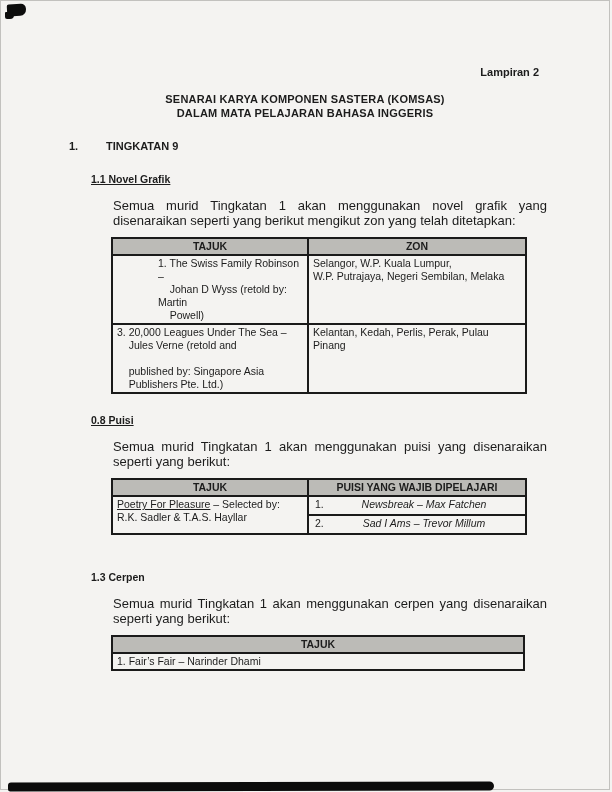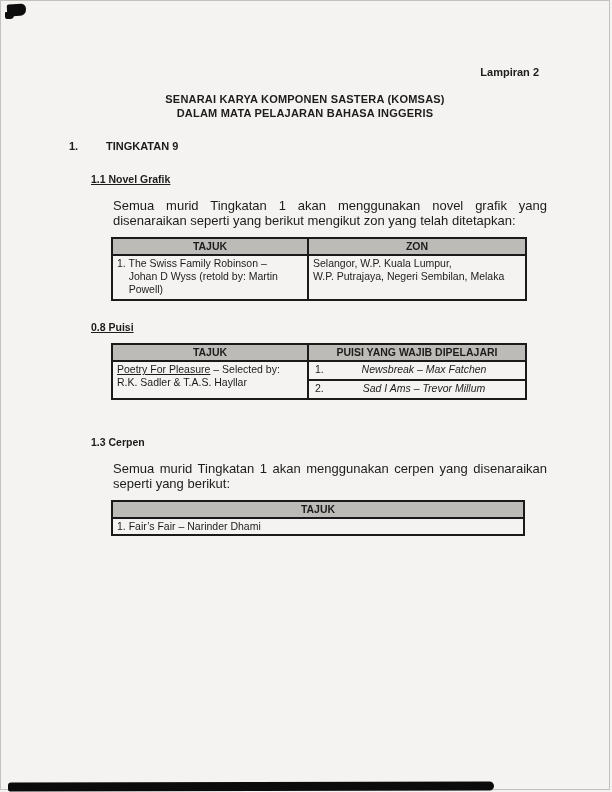--- a/index.html
+++ b/index.html
@@ -77,21 +77,21 @@
     text-align:center;
     height:13px;
   }
   .pre{white-space:pre-wrap;}
   .col-tajuk{width:196px;}
   .col-zon{width:218px;}
   .u{text-decoration:underline;}
   .puisi-item{display:flex;}
   .puisi-num{width:30px;padding-left:2px;flex:none;}
   .puisi-title{flex:1;text-align:center;font-style:italic;padding-right:18px;}
-  .minh-r1{min-height:41px;}
+  .minh-r1{min-height:41px;margin-left:41px;}
   .minh-r2{min-height:26px;}
   .minh-r3{min-height:63px;}
   .minh-p{min-height:15px;}
   
   .corner-blob{
     position:absolute;left:6px;top:3px;width:19px;height:12px;
     background:#0d0d0d;border-radius:2px 5px 6px 2px;
     transform:rotate(-3deg);
   }
   .corner-blob2{
@@ -140,24 +140,38 @@
         <td>
             <div class="pre minh-r1">1. The Swiss Family Robinson –
     Johan D Wyss (retold by: Martin
     Powell)</div>
           </td>
         <td>
             <div class="pre">Selangor, W.P. Kuala Lumpur,
 W.P. Putrajaya, Negeri Sembilan, Melaka</div>
           </td>
       </tr>
+      <tr>
+        <td>
+            <div class="pre minh-r3">3. 20,000 Leagues Under The Sea –
+    Jules Verne (retold and
+
+    published by: Singapore Asia
+    Publishers Pte. Ltd.)</div>
+          </td>
+        <td>
+            <div class="pre">Kelantan, Kedah, Perlis, Perak, Pulau
+Pinang</div>
+          </td>
+      </tr>
     </tbody>
   </table>
 
   <div class="sub-head mt20">0.8 Puisi</div>
+  <p class="para">Semua murid Tingkatan 1 akan menggunakan puisi yang disenaraikan seperti yang berikut:</p>
 
   <table class="tbl">
     <colgroup>
         <col class="col-tajuk">
         <col class="col-zon">
       </colgroup>
     <thead>
       <tr>
         <th>TAJUK</th>
         <th>PUISI YANG WAJIB DIPELAJARI</th>

